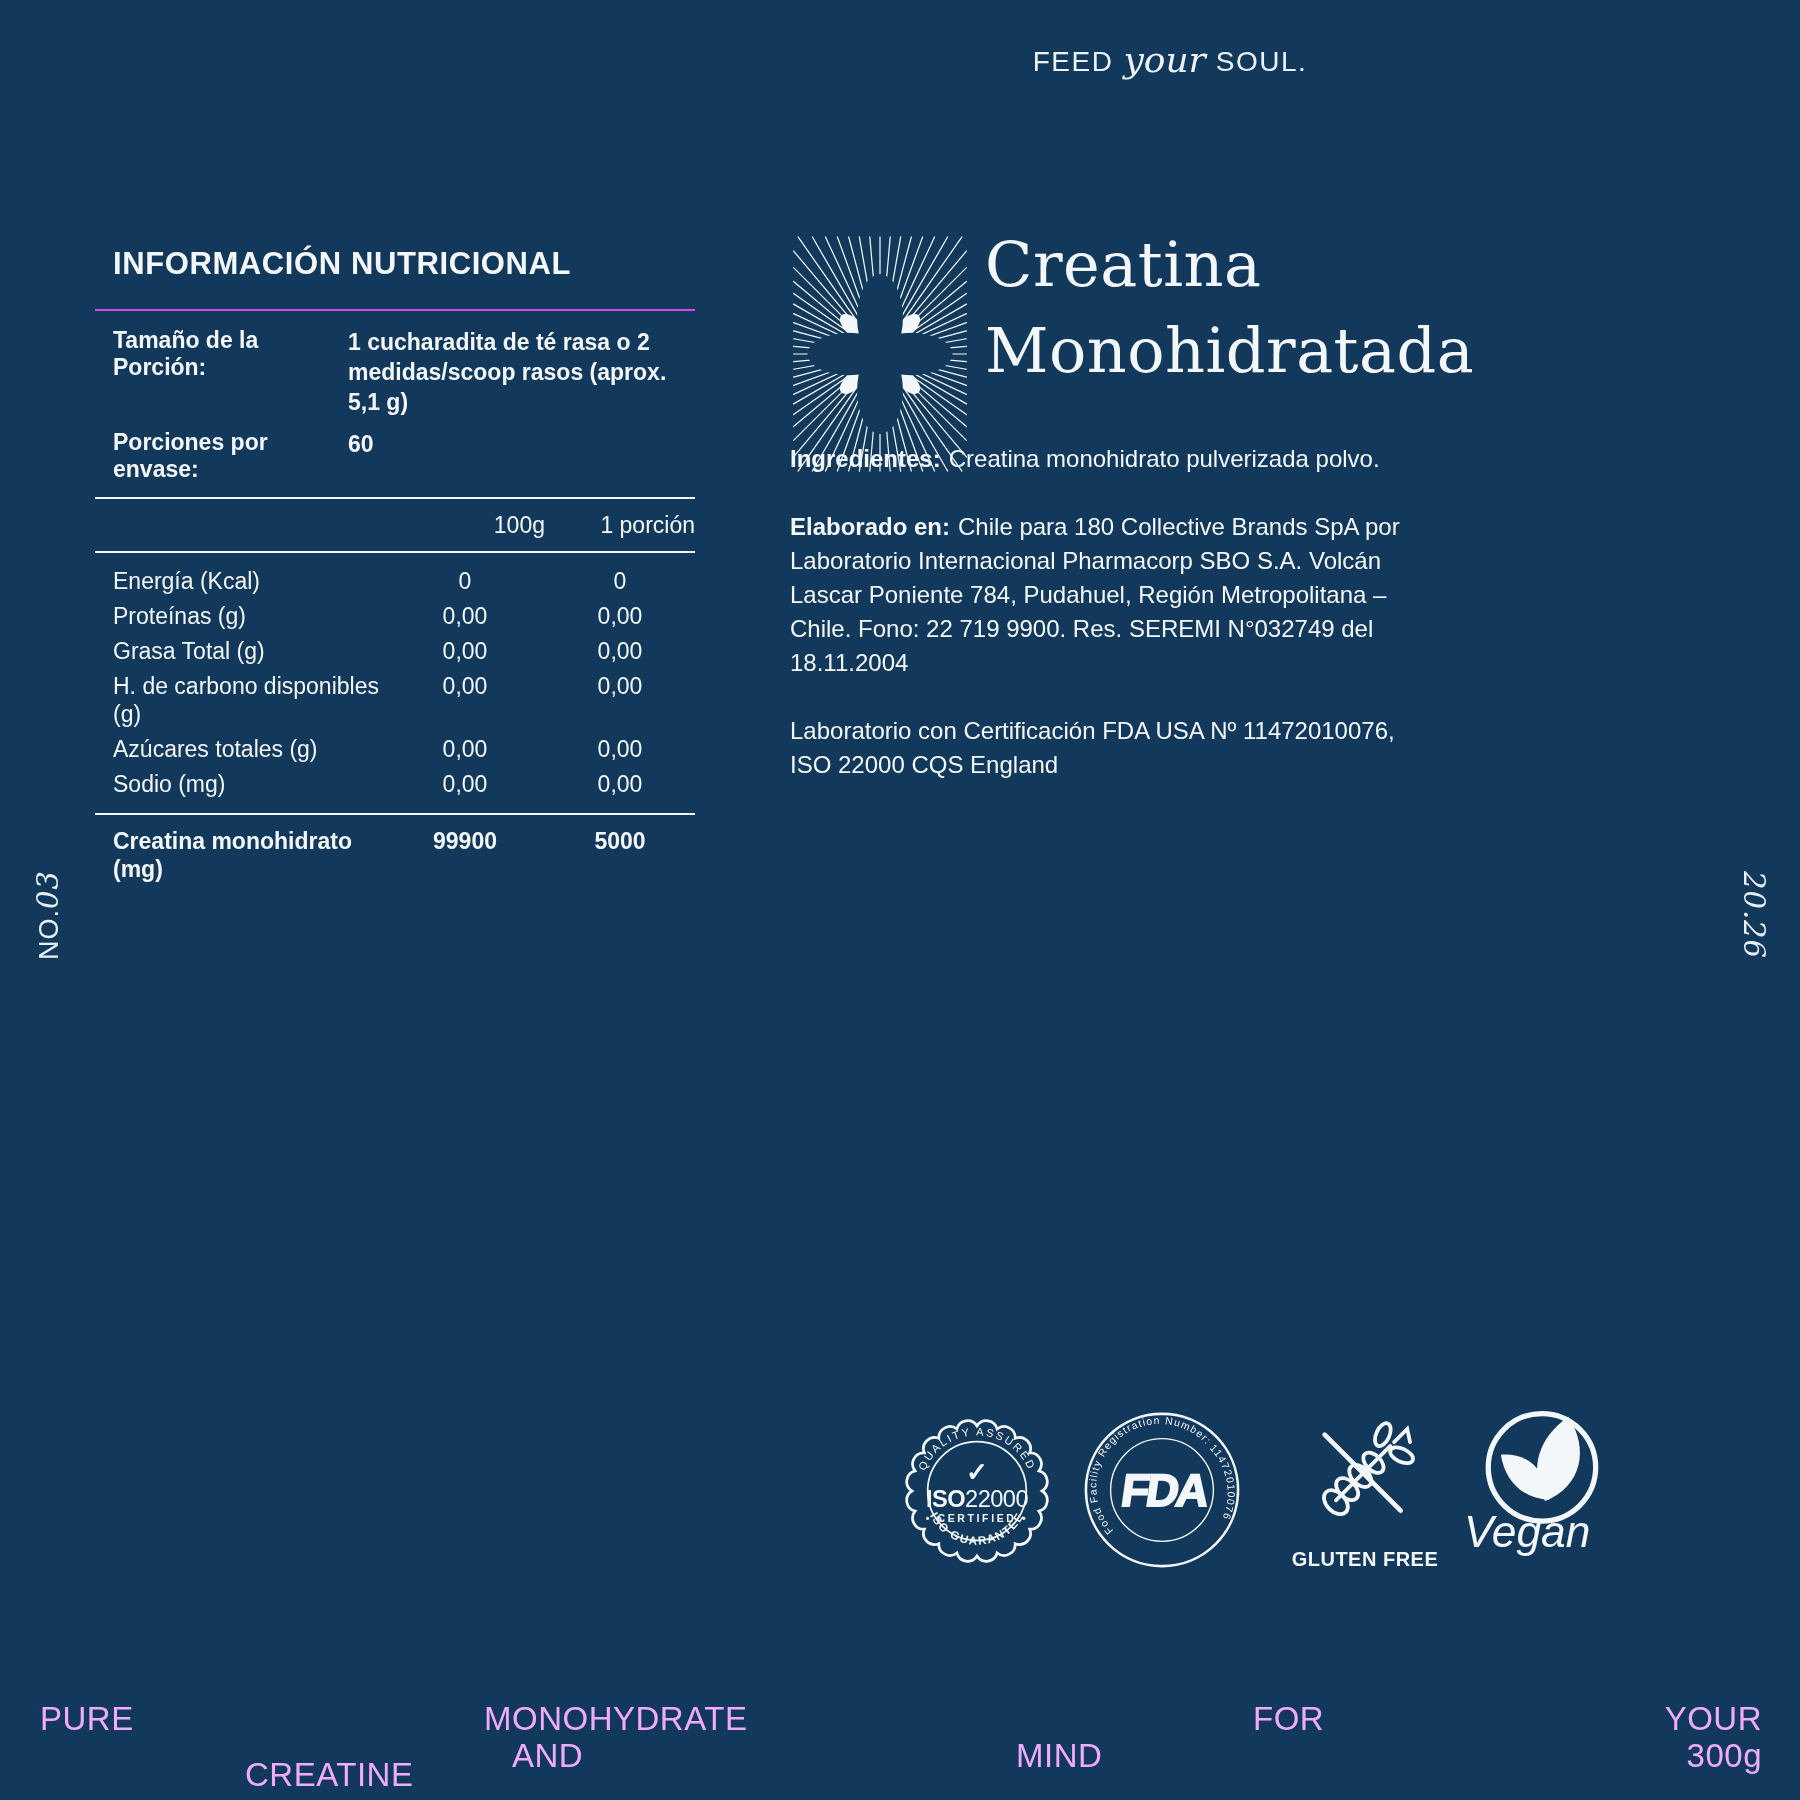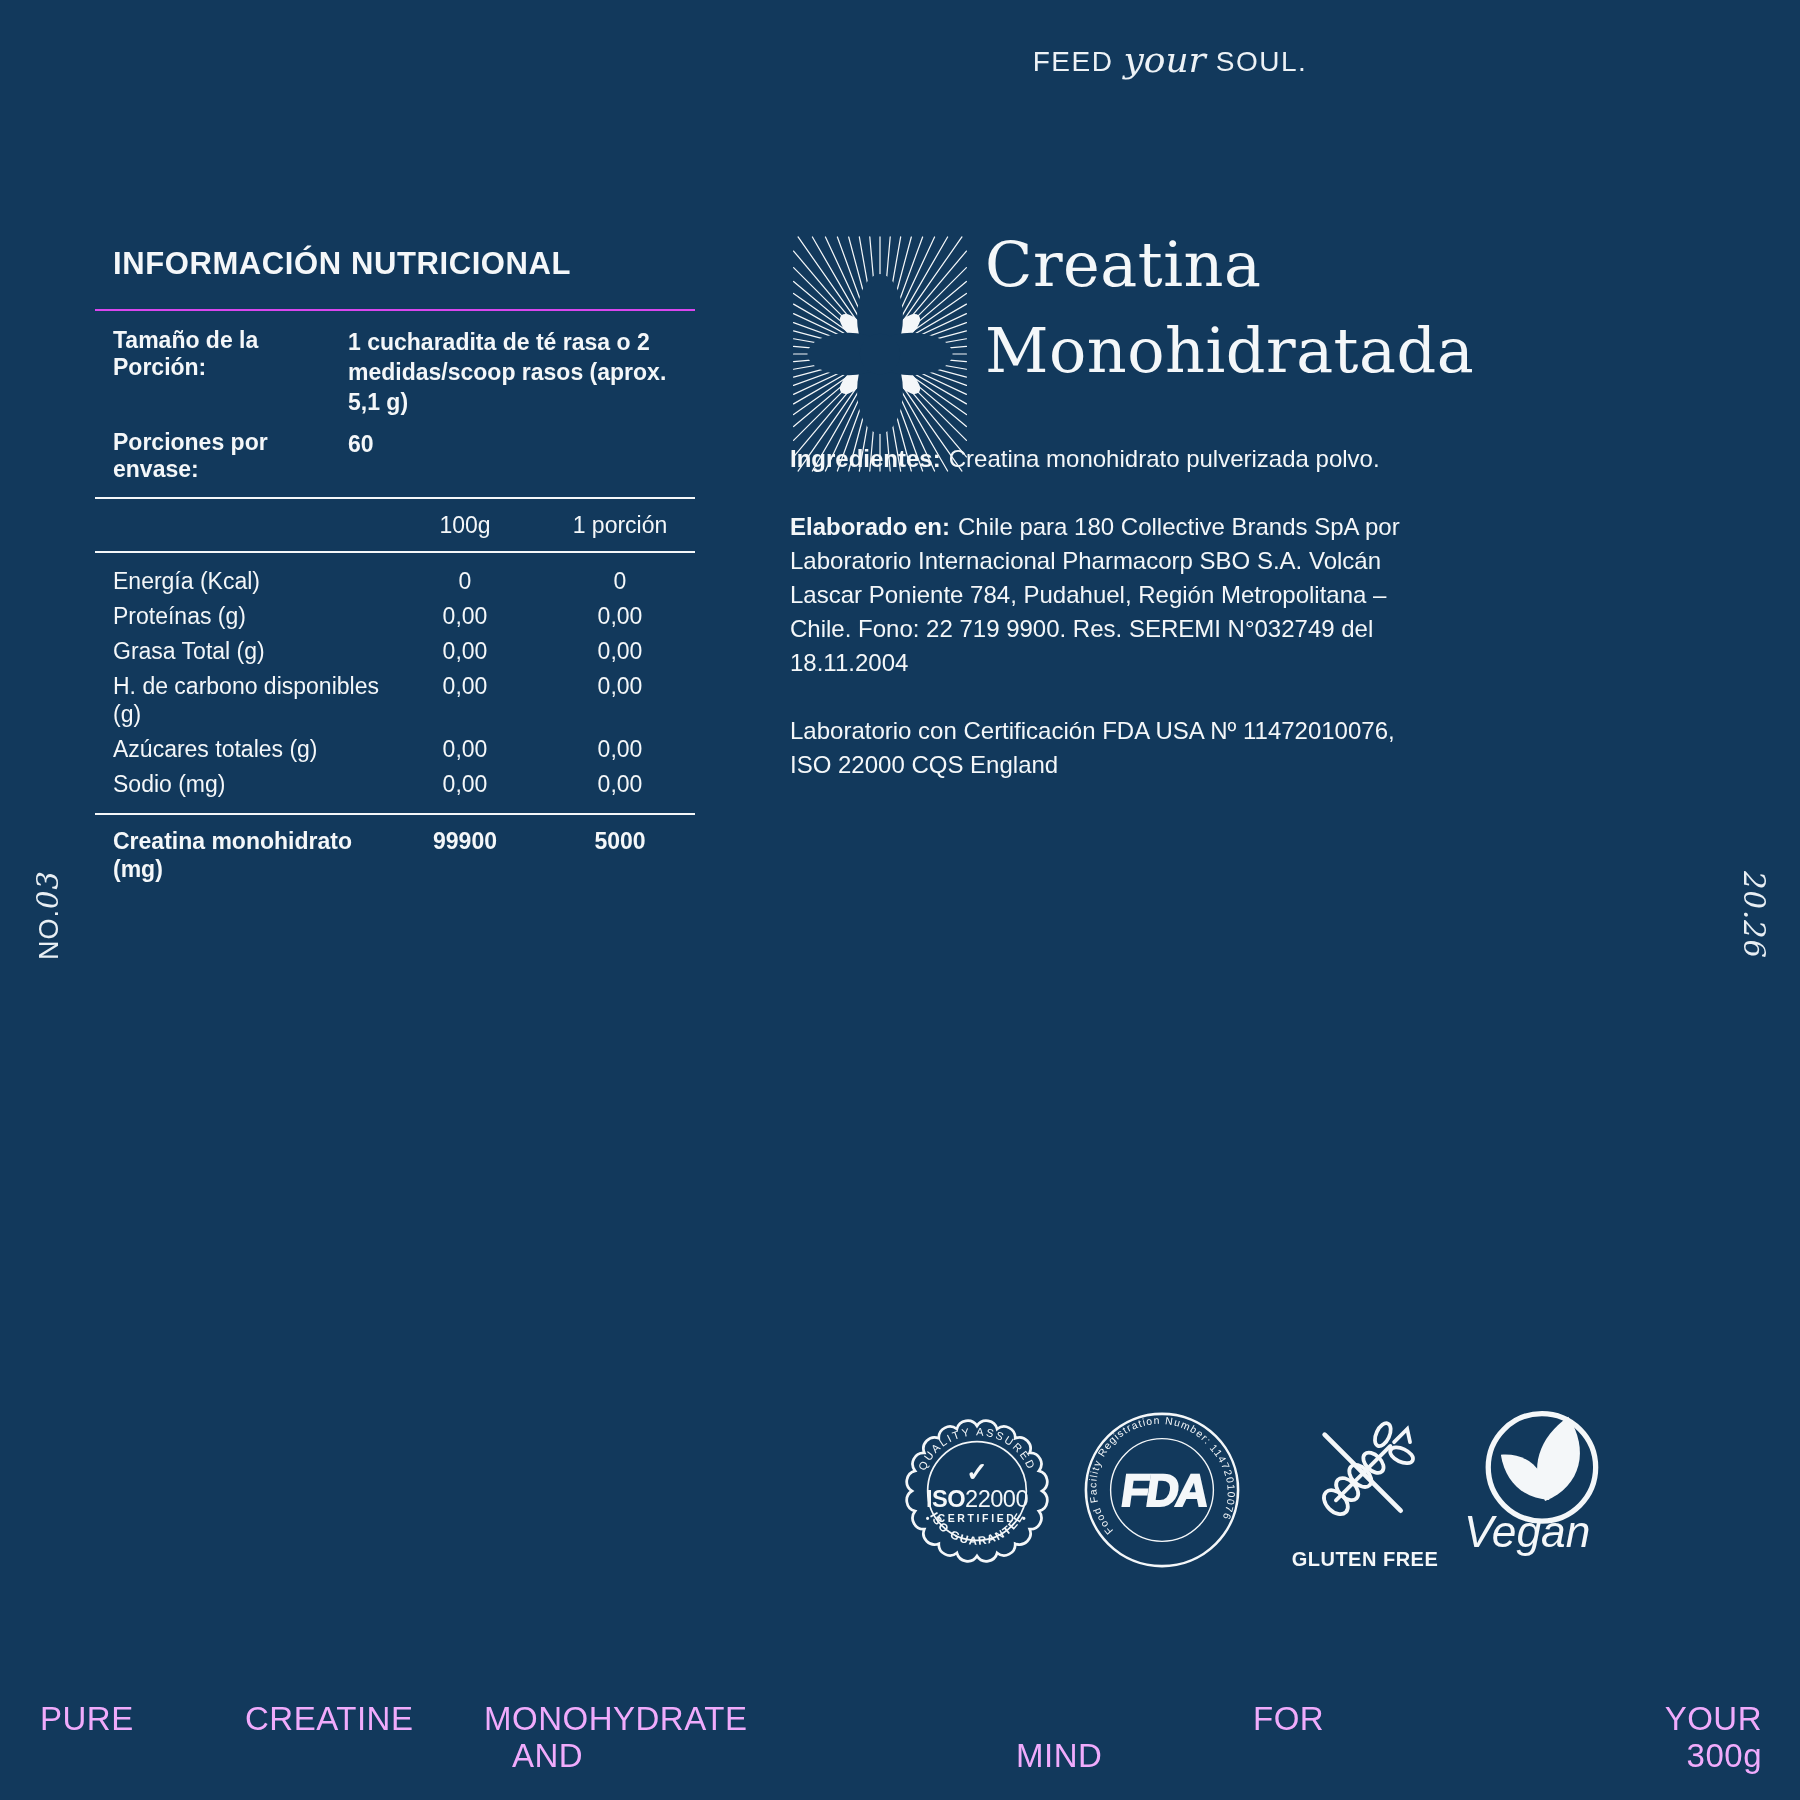--- a/index.html
+++ b/index.html
@@ -18,21 +18,21 @@
 
   
   .nut{position:absolute;left:95px;top:246px;width:600px;}
   .nut-title{font-size:31px;font-weight:bold;letter-spacing:0.6px;padding:0 0 27px 18px;border-bottom:2px solid #d946ef;}
   .serv{padding:16px 0 14px 18px;border-bottom:2px solid #F4F7F9;font-size:23px;font-weight:bold;}
   .serv-row{display:flex;margin-bottom:12px;}
   .serv-row:last-child{margin-bottom:0;}
   .serv-label{width:235px;flex:none;}
   .serv-val{flex:1;line-height:30px;}
   .thead{display:grid;grid-template-columns:1fr 160px 150px;padding:13px 0 12px 18px;border-bottom:2px solid #F4F7F9;font-size:23px;}
-  .thead span{text-align:center;}
+  .thead span{text-align:right;}
   .tbody{padding:10px 0 12px 18px;}
   .trow{display:grid;grid-template-columns:1fr 160px 150px;font-size:23px;line-height:28px;padding:3.5px 0;}
   .trow .num{text-align:center;}
   .thl{border-top:2px solid #F4F7F9;}
   .thl .trow{font-weight:bold;padding:12px 0 0 0;}
   .thl{padding-left:18px;}
 
   
   .brandrow{position:absolute;left:788px;top:230px;}
   .title{position:absolute;left:985px;top:222px;font-family:"DejaVu Serif",serif;font-size:62px;line-height:86px;letter-spacing:0.5px;}
@@ -286,21 +286,21 @@
     <svg width="158" height="158" viewBox="0 0 150 150">
       <circle cx="74" cy="62" r="51" fill="none" stroke="#F4F7F9" stroke-width="5"></circle>
       <path fill="#F4F7F9" d="M99,14 C119,44 112,80 77,94 C61,62 71,34 99,14 Z"></path>
       <path fill="#F4F7F9" d="M35,50 C61,48 77,64 81,93 C55,91 39,75 35,50 Z"></path>
       <text x="0" y="138" font-family="DejaVu Serif, serif" font-style="italic" font-size="42">Vegan</text>
     </svg>
   </div>
 
   <div class="fw" style="left:40px;top:1700px;">PURE</div>
   <div class="fw" style="left:40px;top:1832px;">BODY</div>
-  <div class="fw" style="left:245px;top:1700px;">CREATINE</div>
+  <div class="fw" style="left:245px;top:1756px;">CREATINE</div>
   <div class="fw" style="left:484px;top:1700px;">MONOHYDRATE</div>
   <div class="fw" style="left:512px;top:1737px;">AND</div>
   <div class="fw" style="left:1016px;top:1737px;">MIND</div>
   <div class="fw" style="left:1253px;top:1700px;">FOR</div>
   <div class="fw fr" style="right:38px;top:1700px;">YOUR</div>
   <div class="fw fr" style="right:38px;top:1737px;">300g</div>
 
 </div>
 
 </body></html>

